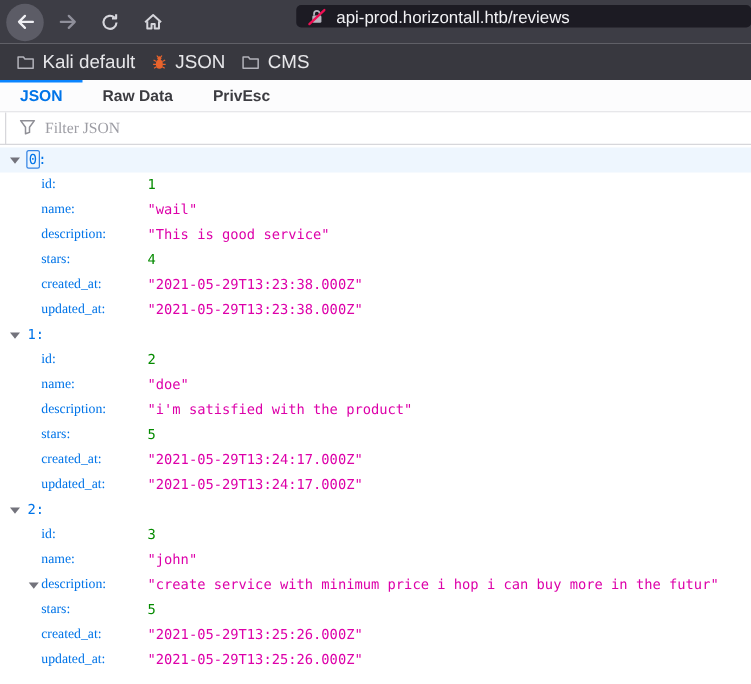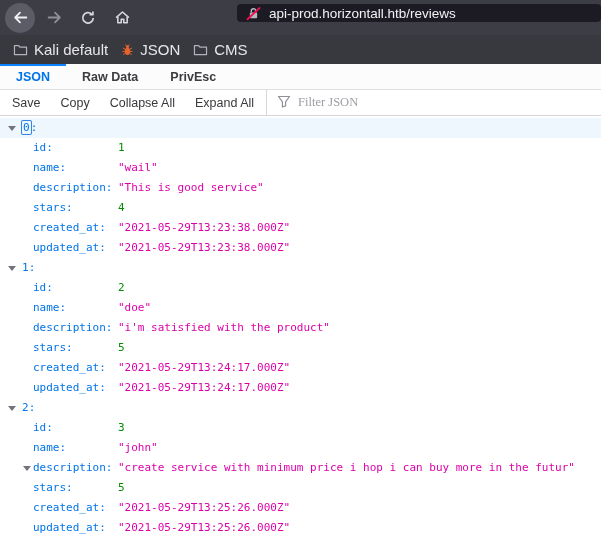--- a/index.html
+++ b/index.html
@@ -52,21 +52,21 @@
                   padding-top:2px; }
   .jrow { position:relative; height:20px; }
   .jrow.selected { background:#eef6fe; }
   .twisty { position:absolute; top:8px; width:0; height:0;
             border-left:4px solid transparent; border-right:4px solid transparent;
             border-top:5px solid #73737c; }
   .t-top { left:8px; }
   .t-child { left:23px; }
   .jkey { position:absolute; top:3px; color:#0074e8; white-space:pre; }
   .k-top { left:22px; }
-  .k-child { left:33px; }
+  .k-child { left:33px;font-family:Liberation Serif, serif; }
   .jval { position:absolute; left:118px; top:3px; white-space:pre; }
   .jval.num { color:#058b00; }
   .jval.str { color:#dd00a9; }
   .idxbox { box-shadow:0 0 0 1px #3584e4; border-radius:1px; padding:0 1px; }
 </style>
 </head>
 <body>
 
 <div class="nav-toolbar">
   <div class="nav-btn back">
@@ -142,26 +142,20 @@
     </div>
   </div>
 
 <div class="tabstrip" id="tabstrip">
     <div class="tab active">JSON</div>
     <div class="tab">Raw Data</div>
     <div class="tab">PrivEsc</div>
   </div>
 
 <div class="json-toolbar">
-  <div class="jt-buttons" id="jt-buttons">
-      <div class="jt-btn">Save</div>
-      <div class="jt-btn">Copy</div>
-      <div class="jt-btn">Collapse All</div>
-      <div class="jt-btn">Expand All</div>
-    </div>
   <div class="jt-sep"></div>
   <div class="filter-box">
     <span>
       <svg width="14" height="13" viewBox="0 0 14 13" fill="none" stroke="#8f8f96" stroke-width="1.2" stroke-linejoin="round">
           <path d="M1.5 1.5h11L8.6 6.8v4.1L5.4 12V6.8Z"></path>
         </svg>
     </span>
     <input type="text" placeholder="Filter JSON" style="">
   </div>
 </div>

